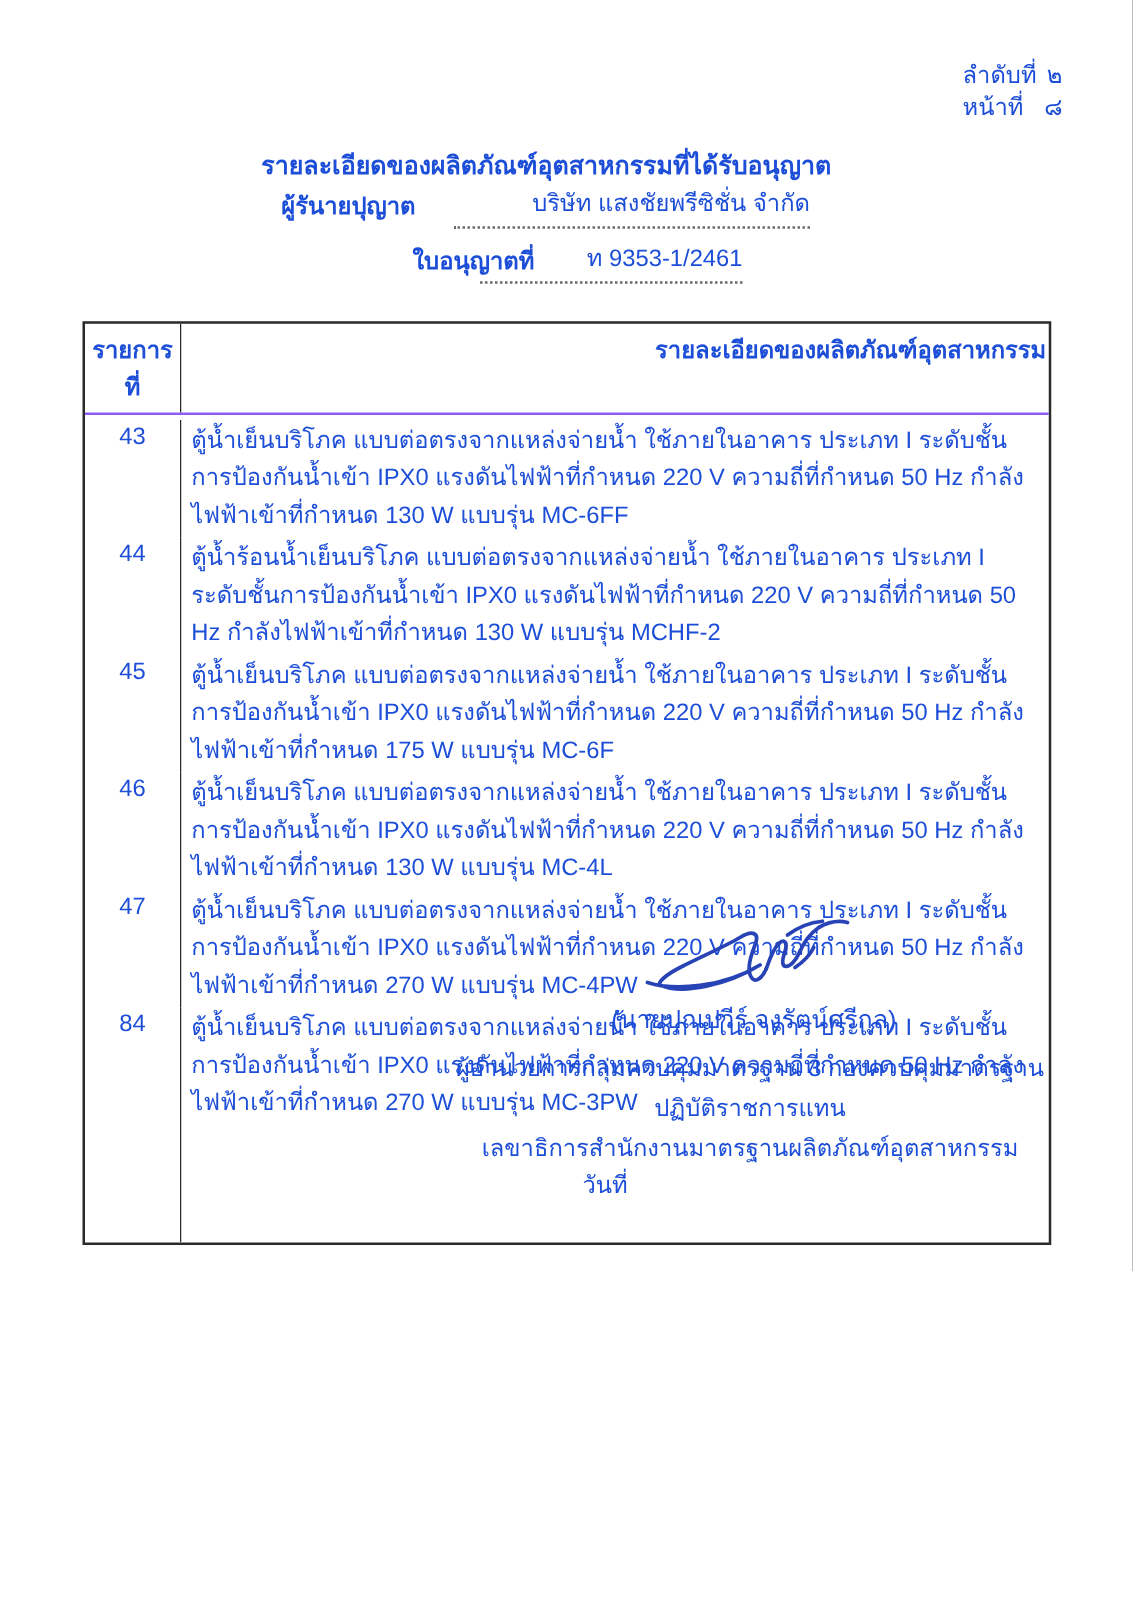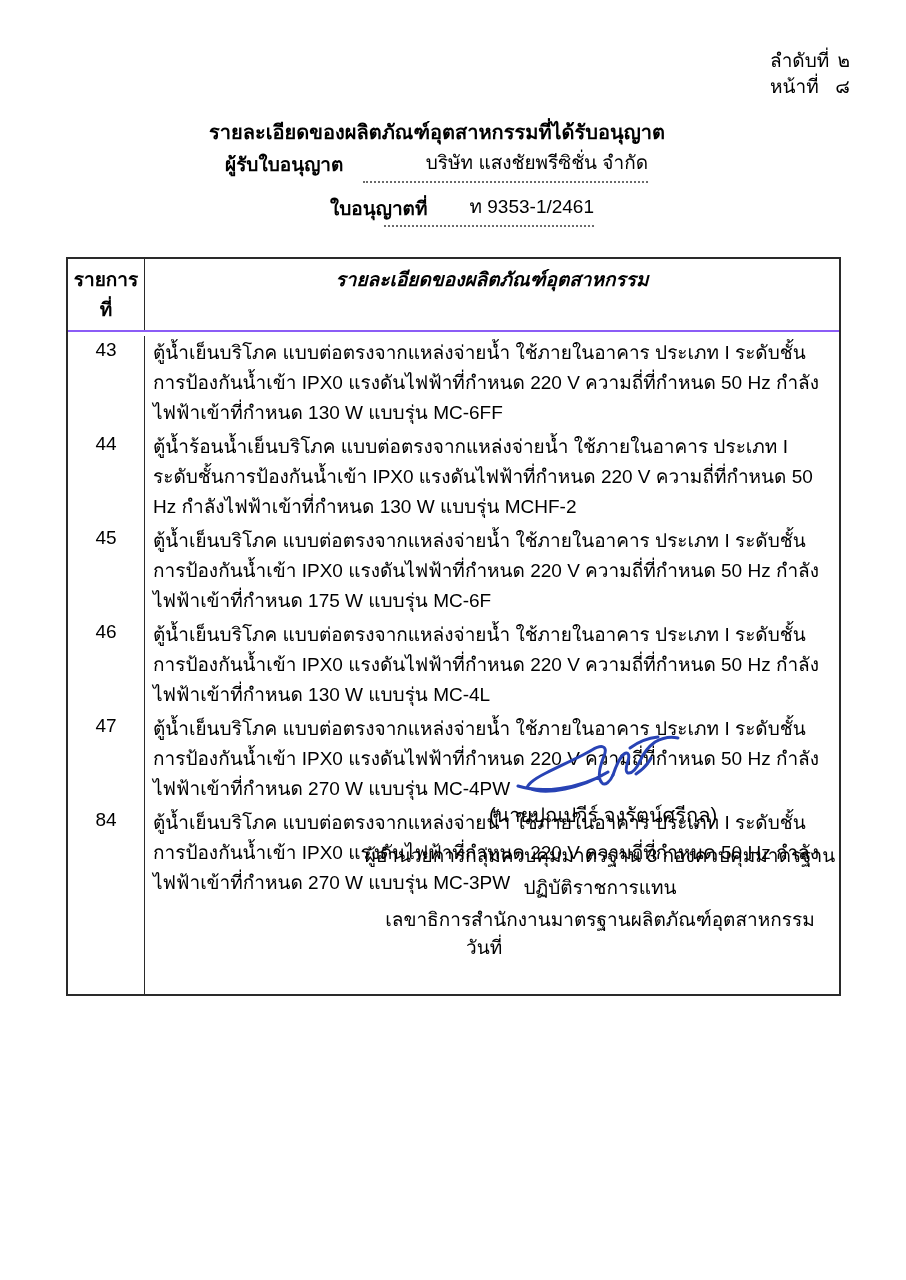--- a/index.html
+++ b/index.html
@@ -2,21 +2,21 @@
 <html><head>
 <meta charset="utf-8">
 <style>
   * { margin:0; padding:0; box-sizing:border-box; }
   html,body { background:#888; }
   .page {
     position:relative;
     width:906px; height:1280px;
     background:#ffffff;
     font-family:"Liberation Sans", sans-serif;
-    color:#000000;
+    color:#1d4ed8;
     overflow:hidden;
     margin:0 auto;
   }
   .corner-block {
     position:absolute; top:48px; right:56px; width:80px;
     font-size:19px; line-height:26px;
   }
   .corner-row { display:flex; justify-content:space-between; }
   .doc-title {
     position:absolute; top:116px; left:0; width:906px;
@@ -32,21 +32,21 @@
     position:absolute; left:66px; top:257px; width:775px; height:739px;
     border:2px solid #2a2a2a;
     display:flex; flex-direction:column;
     font-size:19px;
   }
   .thead { display:flex; border-bottom:2px solid #8b5cf6; flex-shrink:0; }
   .th-num {
     width:77px; flex-shrink:0; border-right:1px solid #2a2a2a;
     text-align:center; font-weight:bold; padding:5px 2px 6px 2px;
   }
-  .th-desc { flex:1; text-align:center; font-weight:bold; padding:5px 2px 6px 2px;font-style:italic; }
+  .th-desc { flex:1; text-align:right; font-weight:bold; padding:5px 2px 6px 2px; }
   .tbody { flex:1; display:flex; flex-direction:column; overflow:hidden; padding-top:4px; }
   .item-row { display:flex; }
   .item-num {
     width:77px; flex-shrink:0; border-right:1px solid #2a2a2a;
     text-align:center; padding-top:3px;
   }
   .item-desc { flex:1; padding:2px 18px 2px 8px; line-height:30px; }
   .filler-row { flex:1; display:flex; }
   .filler-num { width:77px; flex-shrink:0; border-right:1px solid #2a2a2a; }
   .filler-space { flex:1; }
@@ -78,21 +78,21 @@
       <span>๒</span>
     </div>
     <div class="corner-row">
       <span>หน้าที่</span>
       <span>๘</span>
     </div>
   </div>
 
   <div class="doc-title">รายละเอียดของผลิตภัณฑ์อุตสาหกรรมที่ได้รับอนุญาต</div>
 
-  <div class="field-label" style="left:225px; top:149px;">ผู้รับใบอนุญาต</div>
+  <div class="field-label" style="left:225px; top:149px;">ผู้รันายปุญาต</div>
   <div class="field-value" style="left:363px; top:147px; width:285px;">บริษัท แสงชัยพรีซิชั่น จำกัด</div>
 
   <div class="field-label" style="left:330px; top:193px;">ใบอนุญาตที่</div>
   <div class="field-value" style="left:384px; top:191px; width:210px;">ท 9353-1/2461</div>
 
   <div class="license-table">
     <div class="thead">
       <div class="th-num">รายการที่</div>
       <div class="th-desc">รายละเอียดของผลิตภัณฑ์อุตสาหกรรม</div>
     </div>

